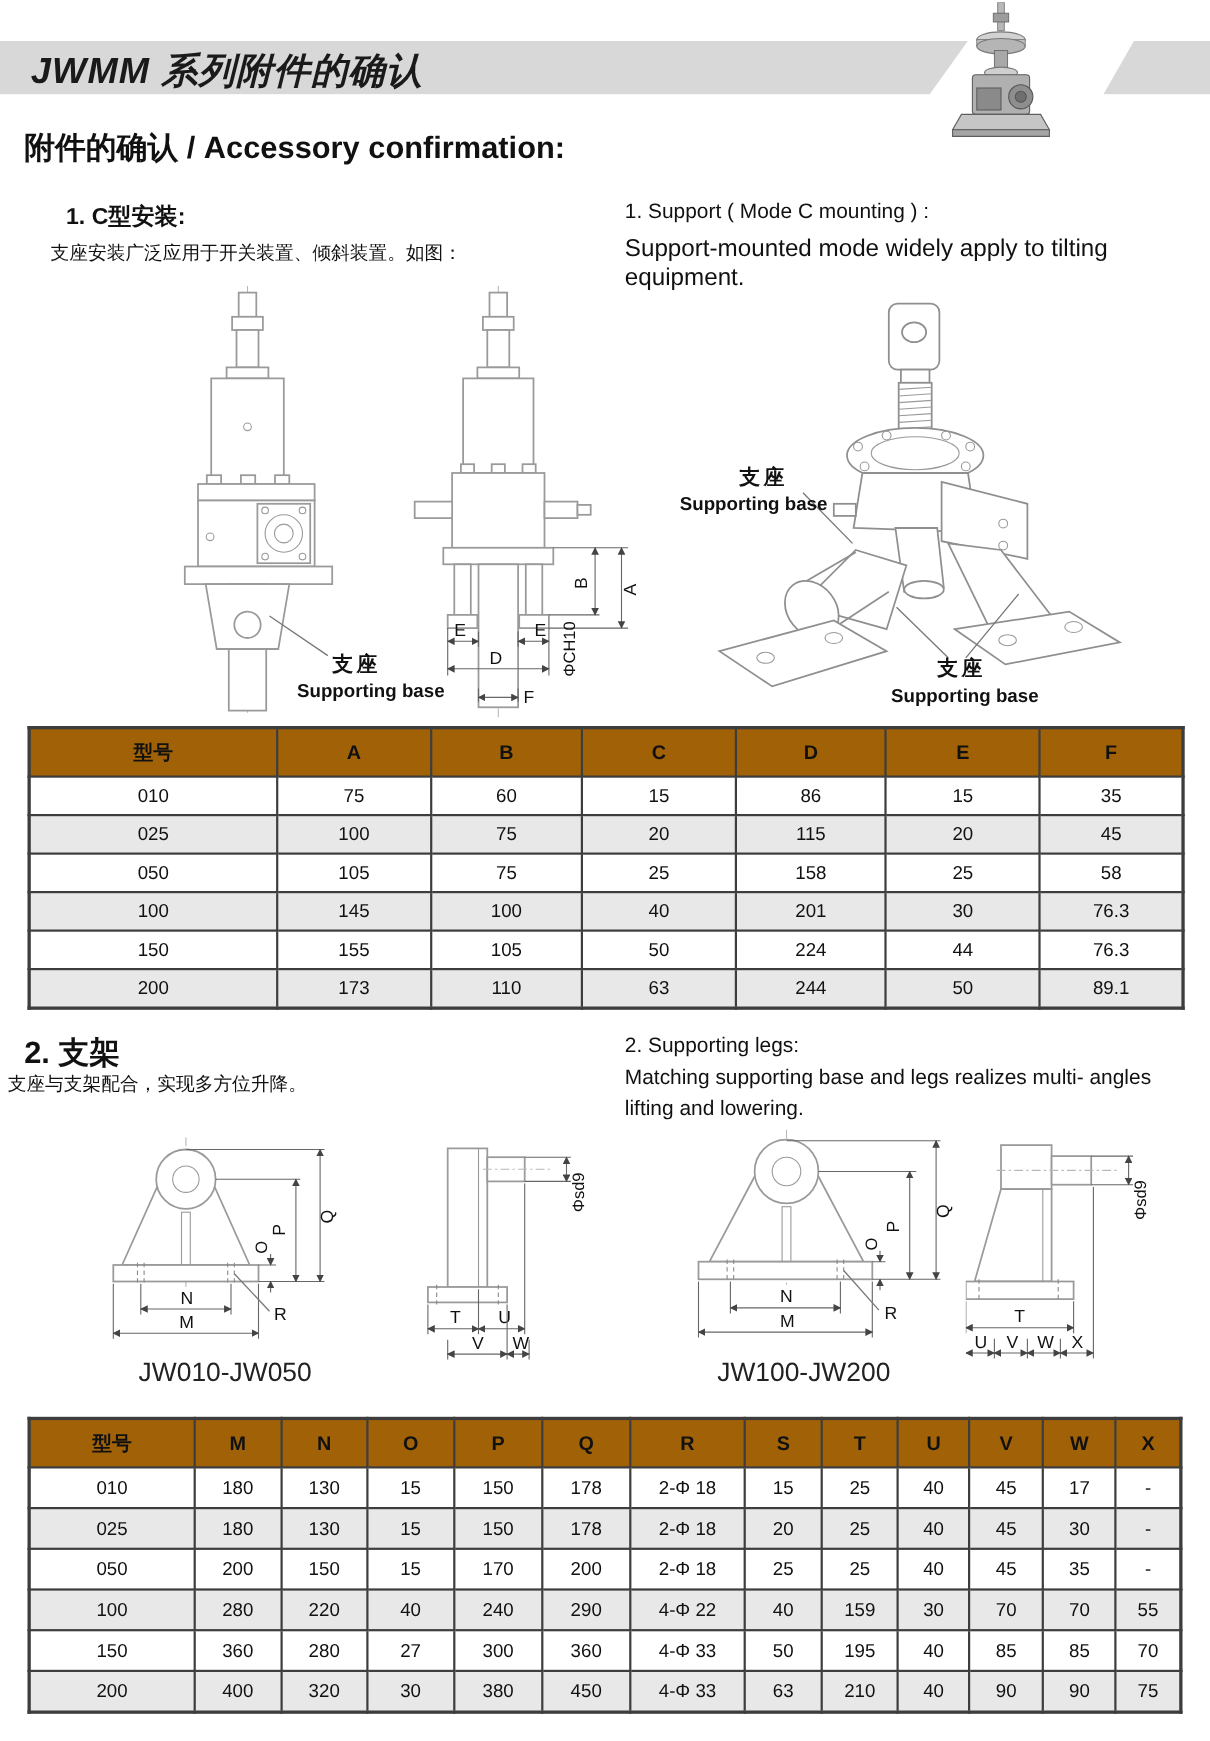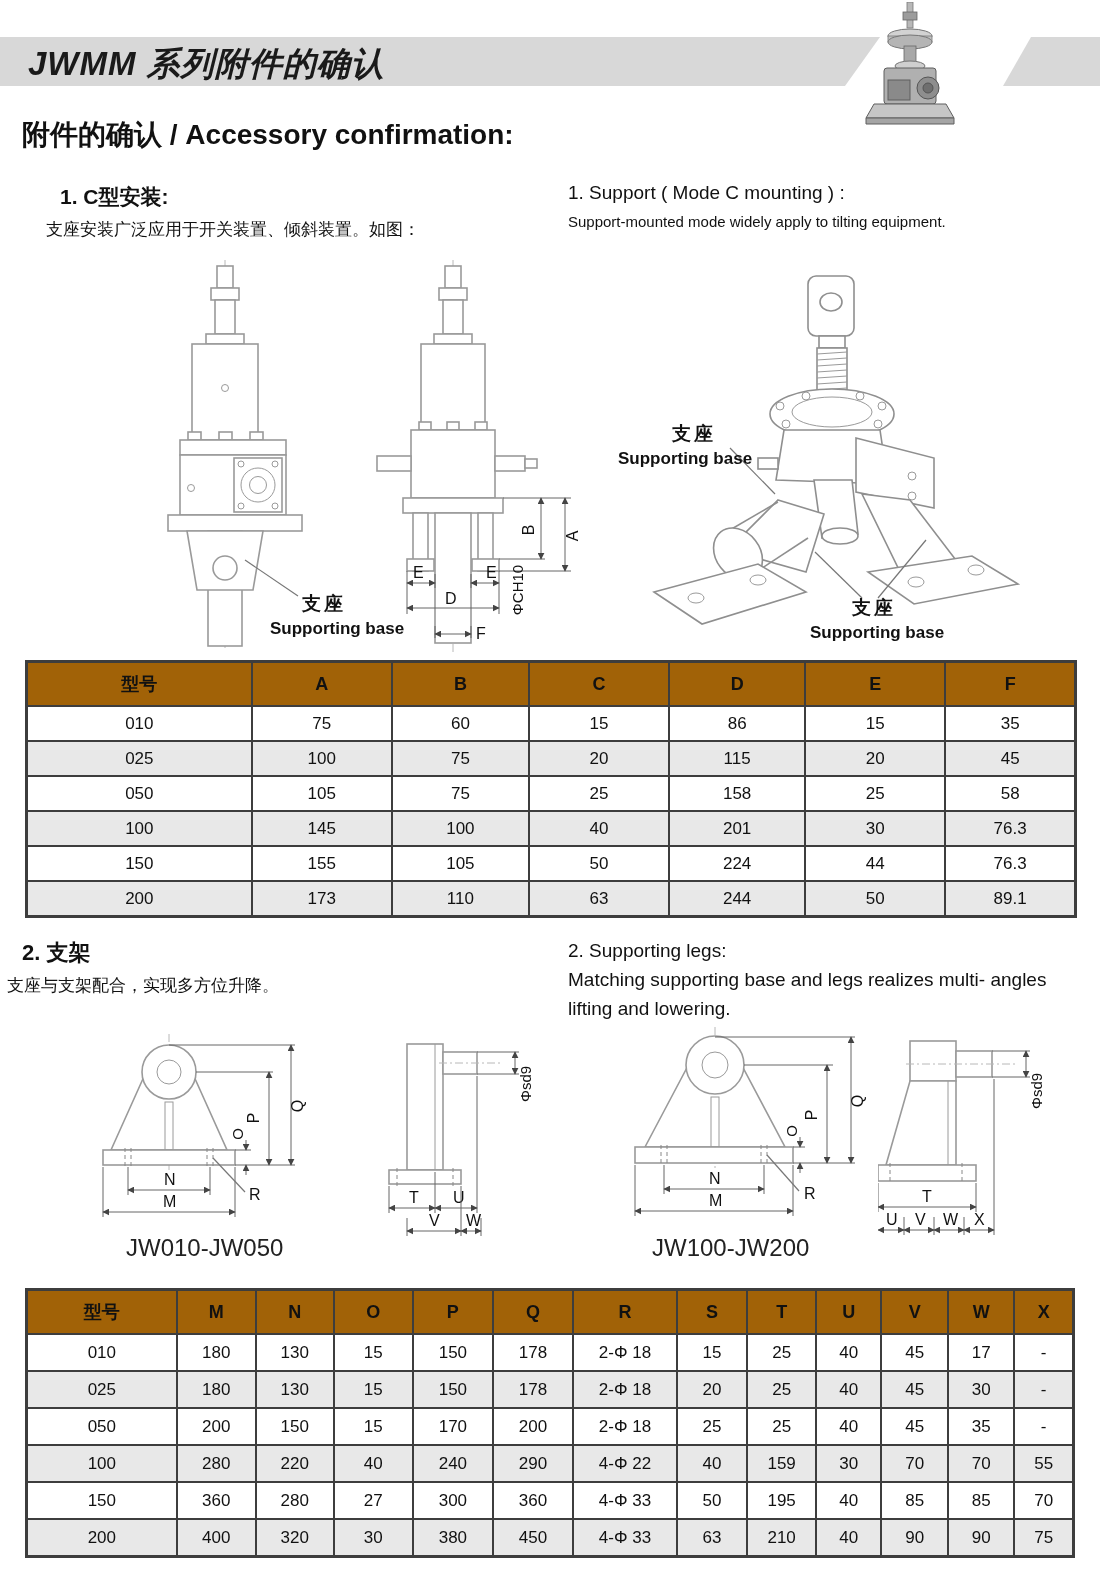--- a/index.html
+++ b/index.html
@@ -11,22 +11,22 @@
   .band-tail{position:absolute;left:1003px;top:37px;width:97px;height:49px;background:#d8d8d8;
              clip-path:polygon(28px 0,97px 0,97px 100%,0 100%);}
   .band-title{position:absolute;left:28px;top:42px;font-size:33px;font-weight:bold;
               font-style:italic;letter-spacing:1px;color:#1a1a1a;}
   .jack-photo{position:absolute;left:858px;top:2px;}
   
   .page-heading{position:absolute;left:22px;top:116px;font-size:28px;font-weight:bold;}
   .s1-zh-title{position:absolute;left:22px;top:183px;font-size:21px;font-weight:bold;margin-left:38px;}
   .s1-zh-desc{position:absolute;left:46px;top:218px;font-size:17px;text-align:center;}
   .s1-en-title{position:absolute;left:568px;top:182px;font-size:19px;}
-  .s1-en-desc{position:absolute;left:568px;top:213px;font-size:15px;}
-  .s2-zh-title{position:absolute;left:22px;top:938px;font-size:22px;font-weight:bold;}
+  .s1-en-desc{position:absolute;left:568px;top:213px;font-size:22px;}
+  .s2-zh-title{position:absolute;left:22px;top:938px;font-size:28px;font-weight:bold;}
   .s2-zh-desc{position:absolute;left:7px;top:974px;font-size:17px;text-align:right;}
   .s2-en{position:absolute;left:568px;top:936px;font-size:19px;line-height:29px;}
   .caption{position:absolute;font-size:24px;color:#222;}
   #cap-left{left:126px;top:1234px;}
   #cap-right{left:652px;top:1234px;}
   
   .dtable{position:absolute;border-collapse:collapse;table-layout:fixed;border:3px solid #3d3d3d;}
   .dtable th,.dtable td{border:2px solid #3d3d3d;text-align:center;padding:0;}
   .dtable th{background:#a16207;height:42px;font-weight:bold;font-size:18px;}
   .dtable td{height:33px;background:#fff;font-size:17px;}

